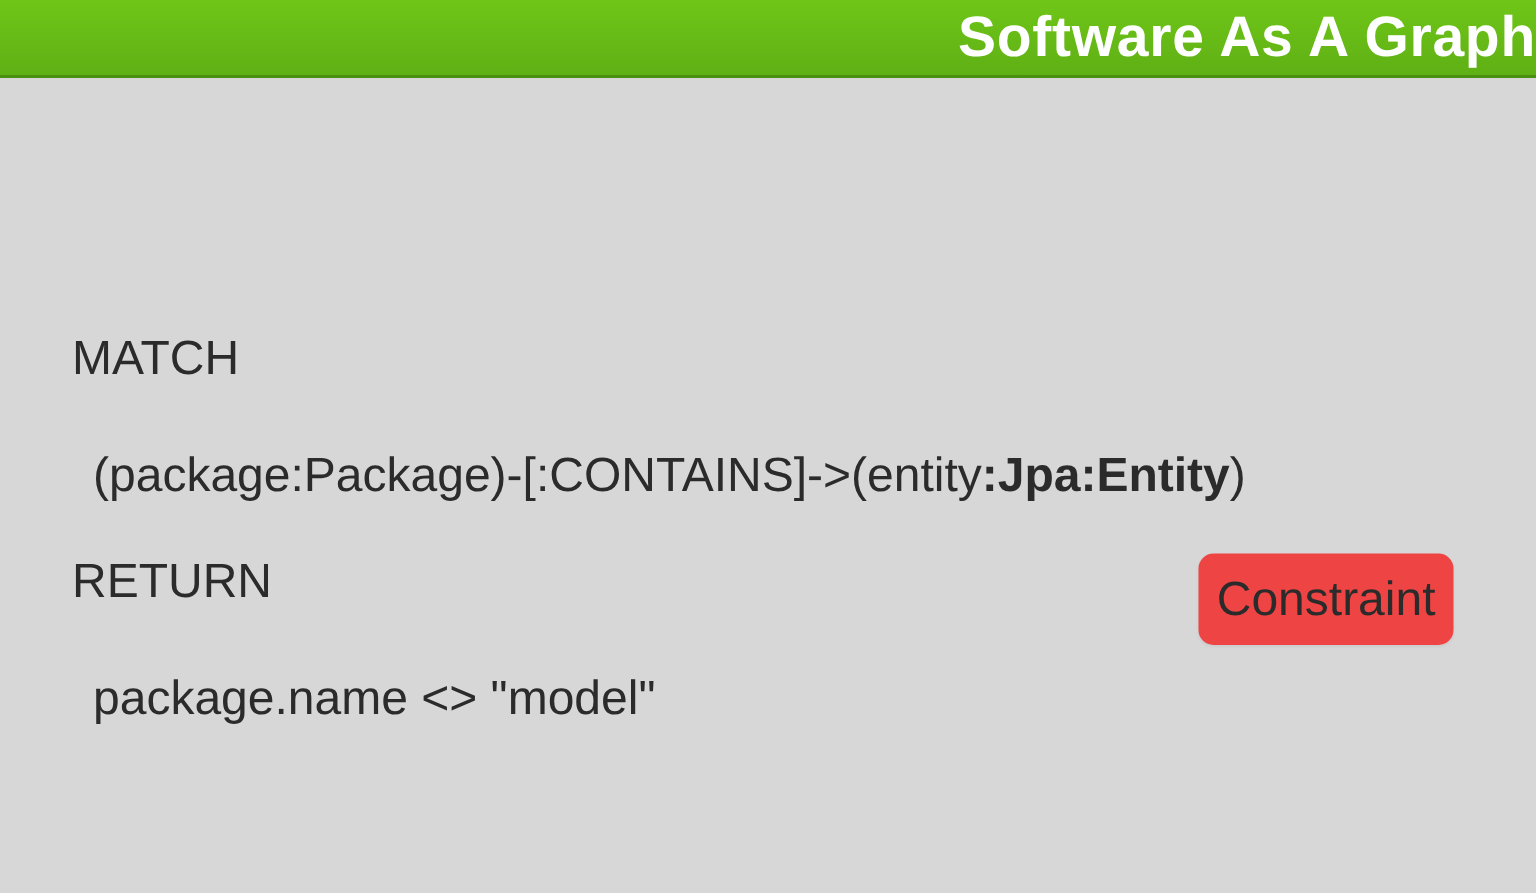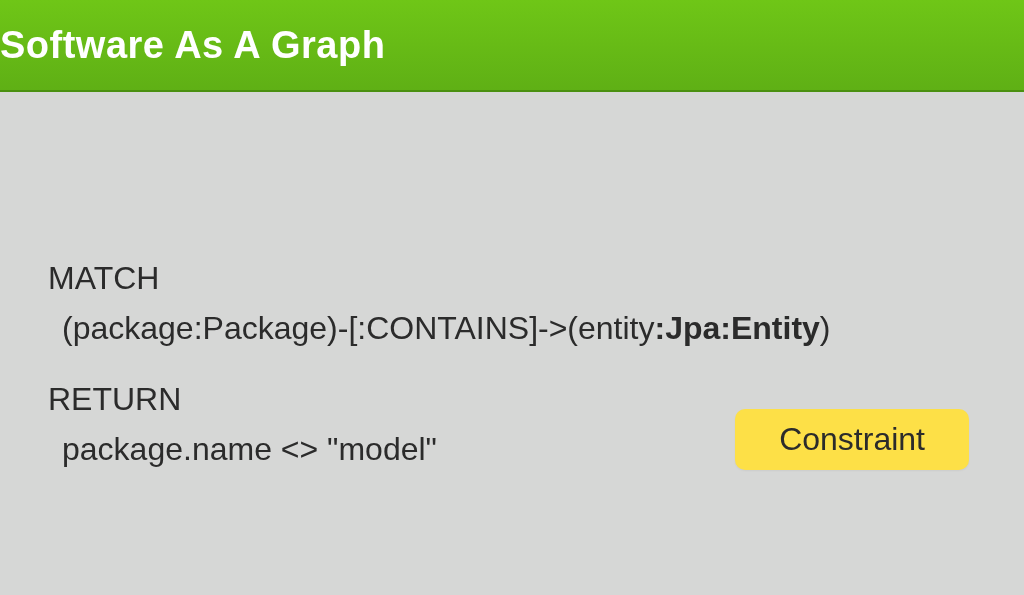--- a/index.html
+++ b/index.html
@@ -3,53 +3,53 @@
   <meta charset="utf-8">
   <style>
     * { margin: 0; padding: 0; box-sizing: border-box; }
     html, body { width: 1024px; height: 595px; overflow: hidden; }
     body {
       background: #d6d7d6;
       font-family: "Segoe UI", Arial, sans-serif;
     }
     .header {
       background: linear-gradient(to bottom, #6fc617, #5fb015);
-      height: 92px;
+      height: 52px;
       display: flex;
       align-items: center;
-      justify-content: flex-start;
+      justify-content: flex-end;
       border-bottom: 2px solid #4a9010;
     }
     .header-title {
       color: #ffffff;
       font-size: 38px;
       font-weight: 600;
       letter-spacing: 0.5px;
     }
     .content {
       position: relative;
       padding: 140px 48px 0 48px;
     }
     .code {
       font-family: "Segoe UI", Arial, sans-serif;
       font-size: 32px;
       color: #2b2b2b;
       line-height: 1.55;
       font-weight: 400;
     }
     .code .kw { display: block; margin-top: 22px; }
-    .code .indent { display: block; padding-left: 14px; }
+    .code .indent { display: block; padding-left: 14px; margin-top: 28px; }
     .bold { font-weight: 700; }
     .badge {
       position: absolute;
       right: 55px;
       top: 317px;
-      background: #fde047;
+      background: #ef4444;
       border-radius: 10px;
-      padding: 12px 44px;
+      padding: 12px 12px;
       font-size: 32px;
       color: #2b2b2b;
       box-shadow: 0 1px 2px rgba(0,0,0,0.05);
     }
   </style>
 </head>
 <body>
 
 <div class="header">
   <div class="header-title">Software As A Graph</div>

